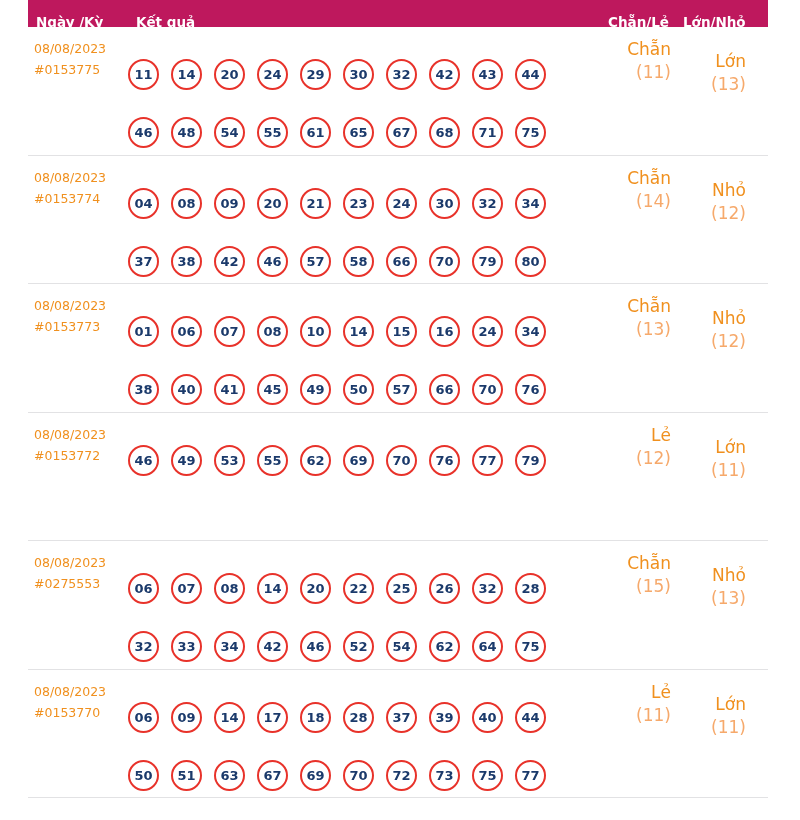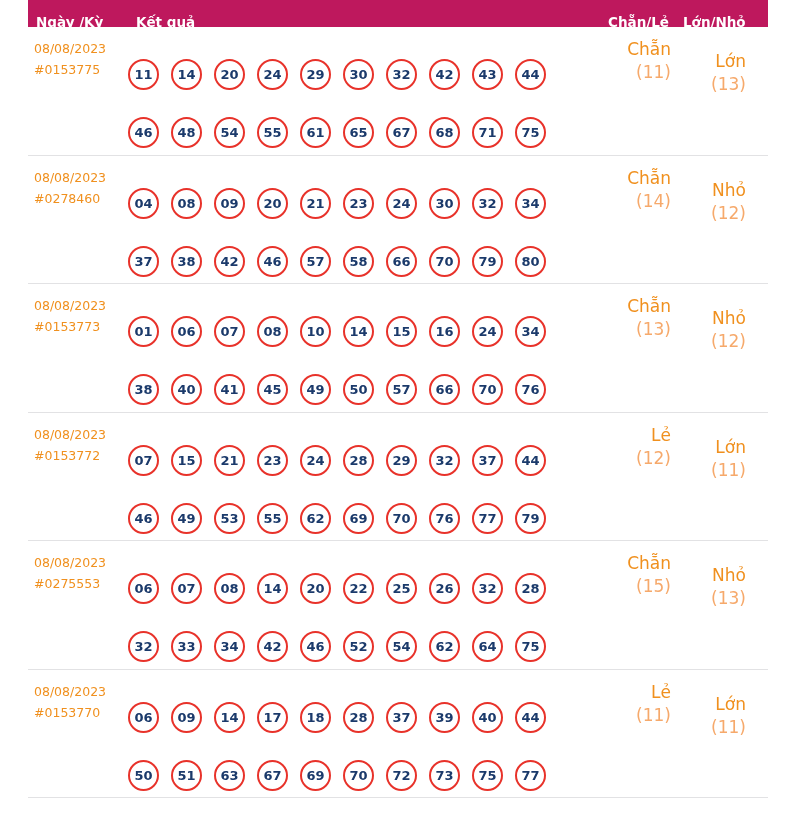--- a/index.html
+++ b/index.html
@@ -129,21 +129,21 @@
           <span class="stat-count">(11)</span>
         </div>
         <div class="cell-stat stat-bigsml">
           <span class="stat-label">Lớn</span>
           <span class="stat-count">(13)</span>
         </div>
       </div>
       <div class="row">
         <div class="cell-date">
           <div>08/08/2023</div>
-          <div>#0278460</div>
+          <div>#0153774</div>
         </div>
         <div class="cell-numbers">
           <div class="num-line"><span class="ball">04</span><span class="ball">08</span><span class="ball">09</span><span class="ball">20</span><span class="ball">21</span><span class="ball">23</span><span class="ball">24</span><span class="ball">30</span><span class="ball">32</span><span class="ball">34</span></div>
           <div class="num-line"><span class="ball">37</span><span class="ball">38</span><span class="ball">42</span><span class="ball">46</span><span class="ball">57</span><span class="ball">58</span><span class="ball">66</span><span class="ball">70</span><span class="ball">79</span><span class="ball">80</span></div>
         </div>
         <div class="cell-stat stat-oddeven">
           <span class="stat-label">Chẵn</span>
           <span class="stat-count">(14)</span>
         </div>
         <div class="cell-stat stat-bigsml">
@@ -168,21 +168,20 @@
           <span class="stat-label">Nhỏ</span>
           <span class="stat-count">(12)</span>
         </div>
       </div>
       <div class="row">
         <div class="cell-date">
           <div>08/08/2023</div>
           <div>#0153772</div>
         </div>
         <div class="cell-numbers">
-          <div class="num-line"><span class="ball">07</span><span class="ball">15</span><span class="ball">21</span><span class="ball">23</span><span class="ball">24</span><span class="ball">28</span><span class="ball">29</span><span class="ball">32</span><span class="ball">37</span><span class="ball">44</span></div>
           <div class="num-line"><span class="ball">46</span><span class="ball">49</span><span class="ball">53</span><span class="ball">55</span><span class="ball">62</span><span class="ball">69</span><span class="ball">70</span><span class="ball">76</span><span class="ball">77</span><span class="ball">79</span></div>
         </div>
         <div class="cell-stat stat-oddeven">
           <span class="stat-label">Lẻ</span>
           <span class="stat-count">(12)</span>
         </div>
         <div class="cell-stat stat-bigsml">
           <span class="stat-label">Lớn</span>
           <span class="stat-count">(11)</span>
         </div>

